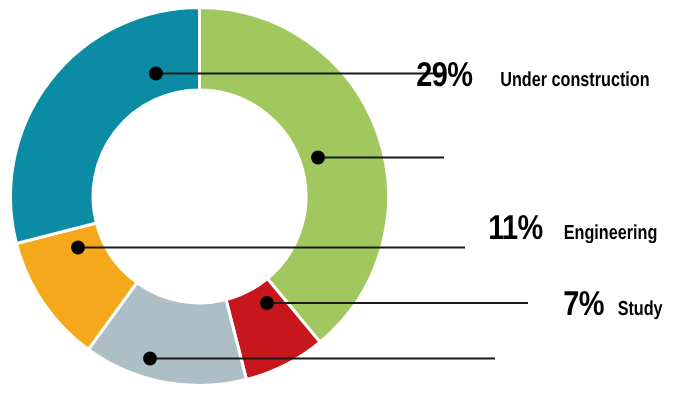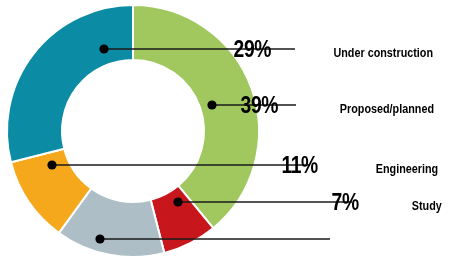--- a/index.html
+++ b/index.html
@@ -34,21 +34,20 @@
     pointer-events: none;
   }
   .label-row {
     position: absolute;
     right: 4px;
     display: flex;
     align-items: baseline;
     justify-content: flex-end;
     white-space: nowrap;
     pointer-events: auto;
-    gap: 44px;
   }
   .label-pct {
     font-family: "Liberation Sans Narrow", "Liberation Sans", sans-serif;
     font-weight: bold;
     font-size: 23px;
     line-height: 23px;
     letter-spacing: -0.5px;
     color: #000000;
     transform: scaleX(0.84);
     transform-origin: right baseline;
@@ -96,26 +95,22 @@
       </g>
   </svg>
 
   <div class="labels-layer">
 
     <div class="label-row" style="top:38px;">
       <span class="label-pct">29%</span>
       <span class="label-name">Under construction</span>
     </div>
 
-    <div class="label-row" style="top:94px;">
-      <span class="label-pct">39%</span>
-      <span class="label-name">Proposed/planned</span>
-    </div>
 
-    <div class="label-row" style="top:154px;margin-left:19px;">
+    <div class="label-row" style="top:140px;margin-left:19px;">
       <span class="label-pct">11%</span>
       <span class="label-name">Engineering</span>
     </div>
 
     <div class="label-row" style="top:191px;">
       <span class="label-pct">7%</span>
       <span class="label-name">Study</span>
     </div>
 
 

